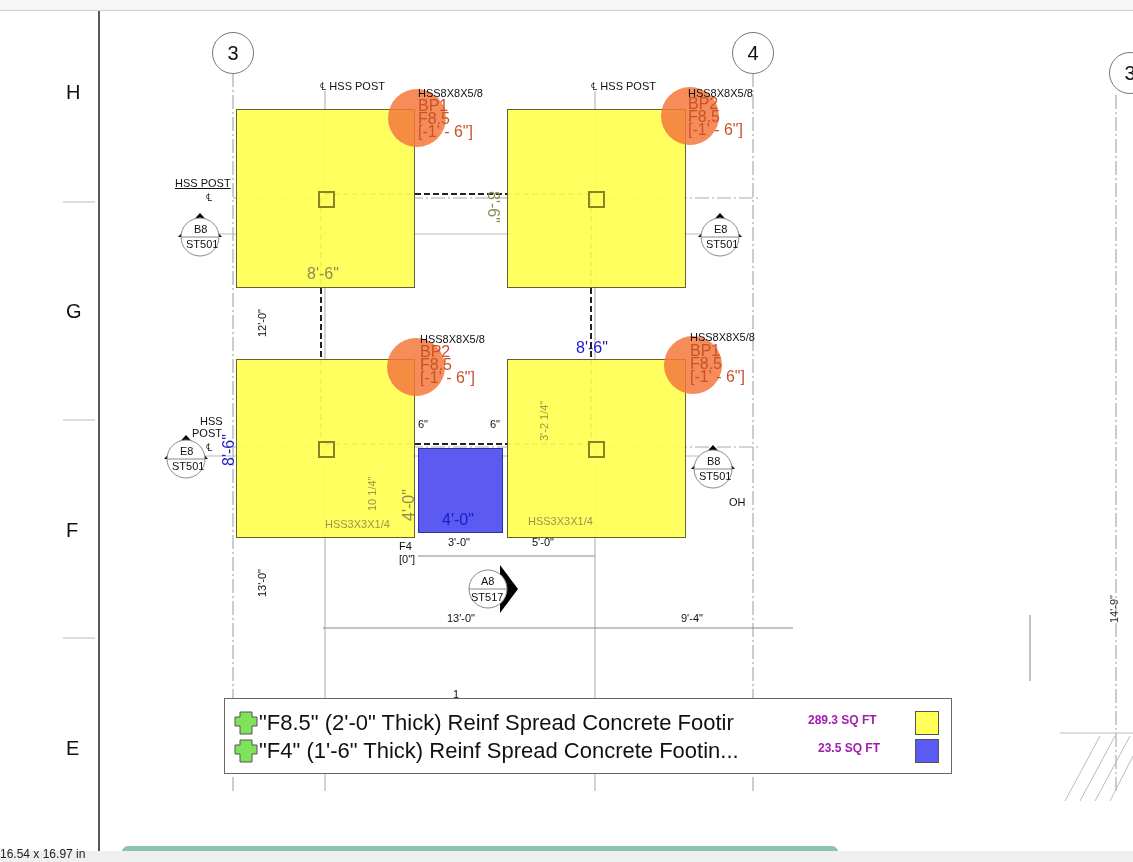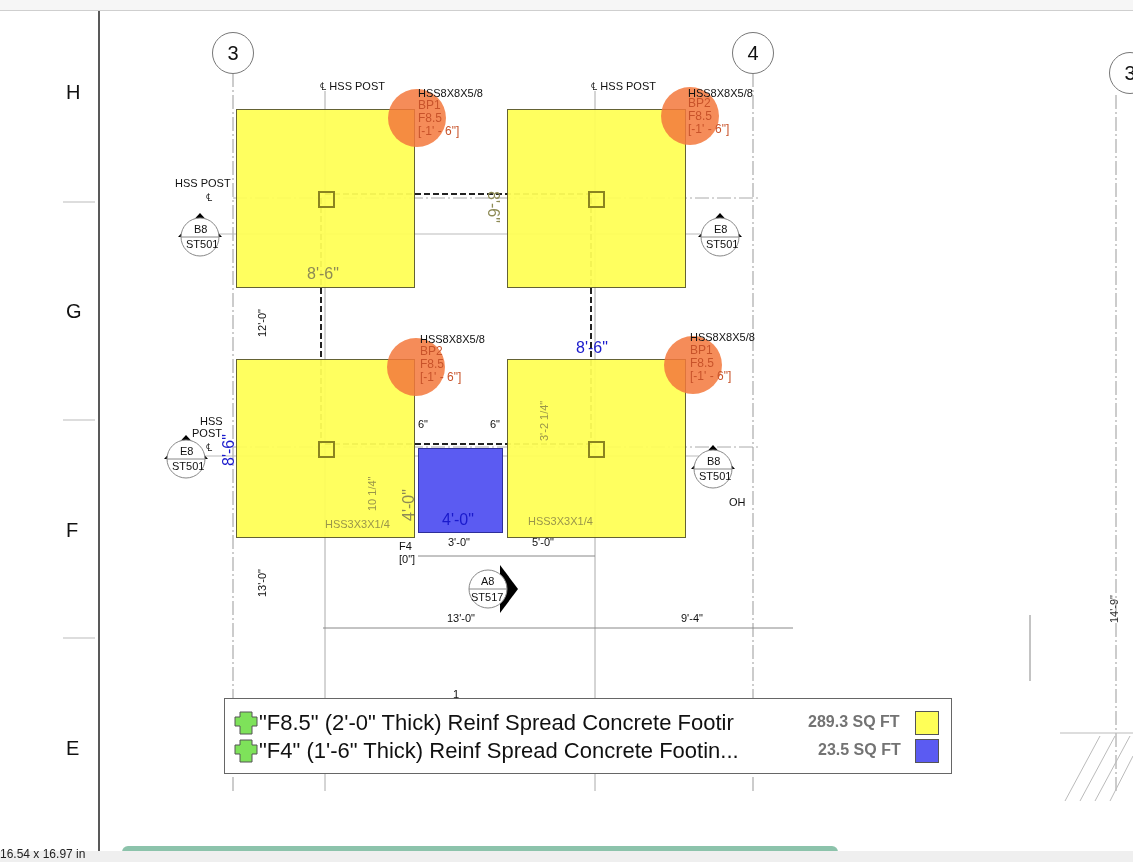--- a/index.html
+++ b/index.html
@@ -2,31 +2,31 @@
 <html><head>
 <meta charset="utf-8">
 <style>
   html,body{margin:0;padding:0;background:#fff;}
   body{width:1133px;height:862px;position:relative;overflow:hidden;font-family:"Liberation Sans",sans-serif;}
   .topbar{position:absolute;left:0;top:0;width:1133px;height:10px;background:#f6f6f6;border-bottom:1px solid #cfcfcf;}
   .canvas{position:absolute;left:0;top:11px;width:1133px;height:840px;}
   .row-label{position:absolute;left:66px;font-size:20px;color:#111;}
   .bubble{position:absolute;width:40px;height:40px;border:1px solid #777;border-radius:50%;background:#fff;text-align:center;line-height:40px;font-size:20px;color:#111;}
   .txt{position:absolute;font-size:11px;color:#111;white-space:nowrap;}
-  .orange-txt{position:absolute;font-size:12px;color:#c8532a;line-height:13px;white-space:nowrap;}
+  .orange-txt{position:absolute;font-size:16px;color:#c8532a;line-height:13px;white-space:nowrap;}
   .footing-y{position:absolute;background:#ffff57;border:1px solid #5c5a2a;opacity:.95;}
   .footing-b{position:absolute;background:#5b5bf2;border:1px solid #2e2e9a;}
   .circle-or{position:absolute;width:58px;height:58px;border-radius:50%;background:rgba(243,120,60,.85);}
   .dim-gray{position:absolute;font-size:16px;color:#8d8a55;white-space:nowrap;}
   .dim-blue{position:absolute;font-size:16px;color:#1a1acc;white-space:nowrap;}
   .section{position:absolute;width:44px;height:40px;text-align:center;}
   .legend{position:absolute;left:224px;top:698px;width:726px;height:74px;border:1px solid #666;background:#fff;}
   .legend-row{position:absolute;left:8px;height:28px;display:flex;align-items:center;}
   .legend-text{font-size:22px;color:#111;white-space:nowrap;}
-  .legend-area{position:absolute;font-size:16px;font-weight:bold;color:#737373;white-space:nowrap;}
+  .legend-area{position:absolute;font-size:12px;font-weight:bold;color:#a21caf;white-space:nowrap;}
   .legend-swatch{position:absolute;width:22px;height:22px;border:1px solid #555;}
   .status{position:absolute;left:0;top:851px;width:1133px;height:11px;background:#efefef;}
   .status-text{position:absolute;left:0;top:-4px;font-size:12px;color:#222;}
   .progress{position:absolute;left:122px;top:846px;width:716px;height:6px;background:#8cc3ab;border-radius:6px 6px 0 0;}
   svg{position:absolute;left:0;top:0;}
 </style>
 </head>
 <body>
 
 <div class="topbar"></div>
@@ -115,21 +115,21 @@
   </div>
   <div class="txt" style="left:690px;top:320px;">HSS8X8X5/8</div>
   <div class="orange-txt" style="left:690px;top:333px;">
     <div>BP1</div>
     <div>F8.5</div>
     <div>[-1' - 6"]</div>
   </div>
 
   <div class="txt" style="left:320px;top:67px;">℄ HSS POST</div>
   <div class="txt" style="left:591px;top:67px;">℄ HSS POST</div>
-  <div class="txt" style="left:175px;top:166px;">HSS POST</div>
+  <div class="txt" style="left:175px;top:166px;text-decoration:underline;">HSS POST</div>
   <div class="txt" style="left:206px;top:178px;">℄</div>
   <div class="txt" style="left:200px;top:404px;">HSS</div>
   <div class="txt" style="left:192px;top:416px;">POST</div>
   <div class="txt" style="left:206px;top:428px;">℄</div>
 
   <div class="dim-gray" style="left:307px;top:254px;">8'-6"</div>
   <div class="dim-gray" style="left:502px;top:180px;transform:rotate(90deg);transform-origin:left top;">8'-6"</div>
   <div class="dim-blue" style="left:576px;top:328px;">8'-6"</div>
   <div class="dim-blue" style="left:220px;top:455px;transform:rotate(-90deg);transform-origin:left top;">8'-6"</div>
   <div class="dim-blue" style="left:442px;top:500px;">4'-0"</div>

